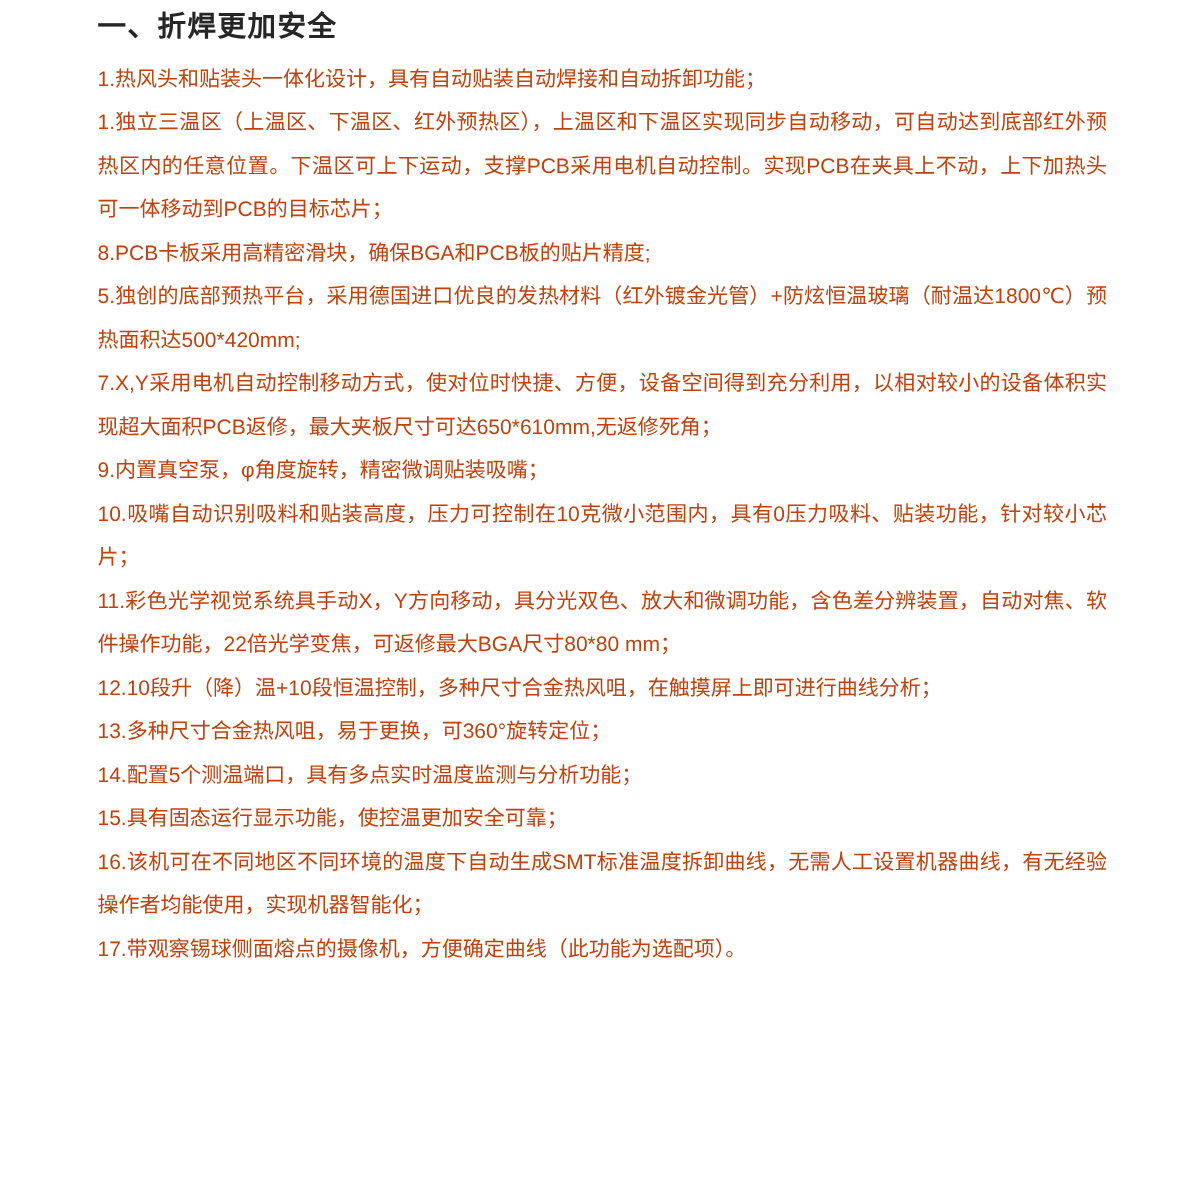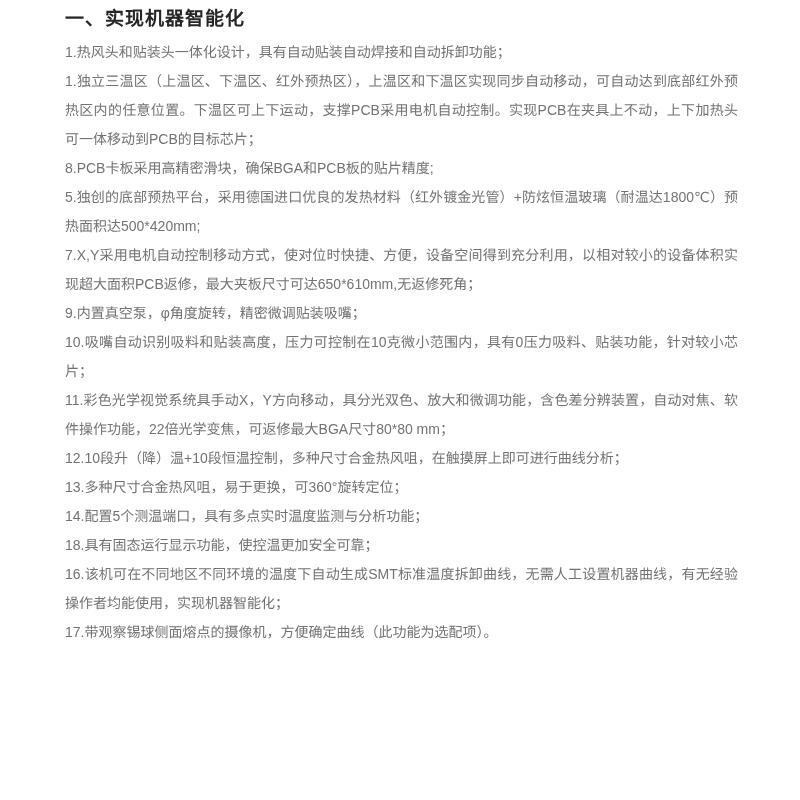--- a/index.html
+++ b/index.html
@@ -21,40 +21,40 @@
   .doc-title {
     font-size: 19px;
     font-weight: bold;
     color: #262626;
     margin: 0 0 6px 0;
     letter-spacing: 1px;
     line-height: 26px;
   }
   .feature {
     font-size: 14px;
-    color: #737373;
+    color: #c2410c;
     line-height: 29px;
     margin: 0;
     text-align: justify;
     text-justify: inter-ideograph;
     word-break: break-all;
   }
 </style>
 </head>
 <body>
 
 <div class="page">
-  <h1 class="doc-title">一、实现机器智能化</h1>
+  <h1 class="doc-title">一、折焊更加安全</h1>
   <p class="feature">1.热风头和贴装头一体化设计，具有自动贴装自动焊接和自动拆卸功能；</p>
   <p class="feature">1.独立三温区（上温区、下温区、红外预热区），上温区和下温区实现同步自动移动，可自动达到底部红外预热区内的任意位置。下温区可上下运动，支撑PCB采用电机自动控制。实现PCB在夹具上不动，上下加热头可一体移动到PCB的目标芯片；</p>
   <p class="feature">8.PCB卡板采用高精密滑块，确保BGA和PCB板的贴片精度;</p>
   <p class="feature">5.独创的底部预热平台，采用德国进口优良的发热材料（红外镀金光管）+防炫恒温玻璃（耐温达1800℃）预热面积达500*420mm;</p>
   <p class="feature">7.X,Y采用电机自动控制移动方式，使对位时快捷、方便，设备空间得到充分利用，以相对较小的设备体积实现超大面积PCB返修，最大夹板尺寸可达650*610mm,无返修死角；</p>
   <p class="feature">9.内置真空泵，φ角度旋转，精密微调贴装吸嘴；</p>
   <p class="feature">10.吸嘴自动识别吸料和贴装高度，压力可控制在10克微小范围内，具有0压力吸料、贴装功能，针对较小芯片；</p>
   <p class="feature">11.彩色光学视觉系统具手动X，Y方向移动，具分光双色、放大和微调功能，含色差分辨装置，自动对焦、软件操作功能，22倍光学变焦，可返修最大BGA尺寸80*80 mm；</p>
   <p class="feature">12.10段升（降）温+10段恒温控制，多种尺寸合金热风咀，在触摸屏上即可进行曲线分析；</p>
   <p class="feature">13.多种尺寸合金热风咀，易于更换，可360°旋转定位；</p>
   <p class="feature">14.配置5个测温端口，具有多点实时温度监测与分析功能；</p>
-  <p class="feature">18.具有固态运行显示功能，使控温更加安全可靠；</p>
+  <p class="feature">15.具有固态运行显示功能，使控温更加安全可靠；</p>
   <p class="feature">16.该机可在不同地区不同环境的温度下自动生成SMT标准温度拆卸曲线，无需人工设置机器曲线，有无经验操作者均能使用，实现机器智能化；</p>
   <p class="feature">17.带观察锡球侧面熔点的摄像机，方便确定曲线（此功能为选配项）。</p>
 </div>
 
 </body></html>

